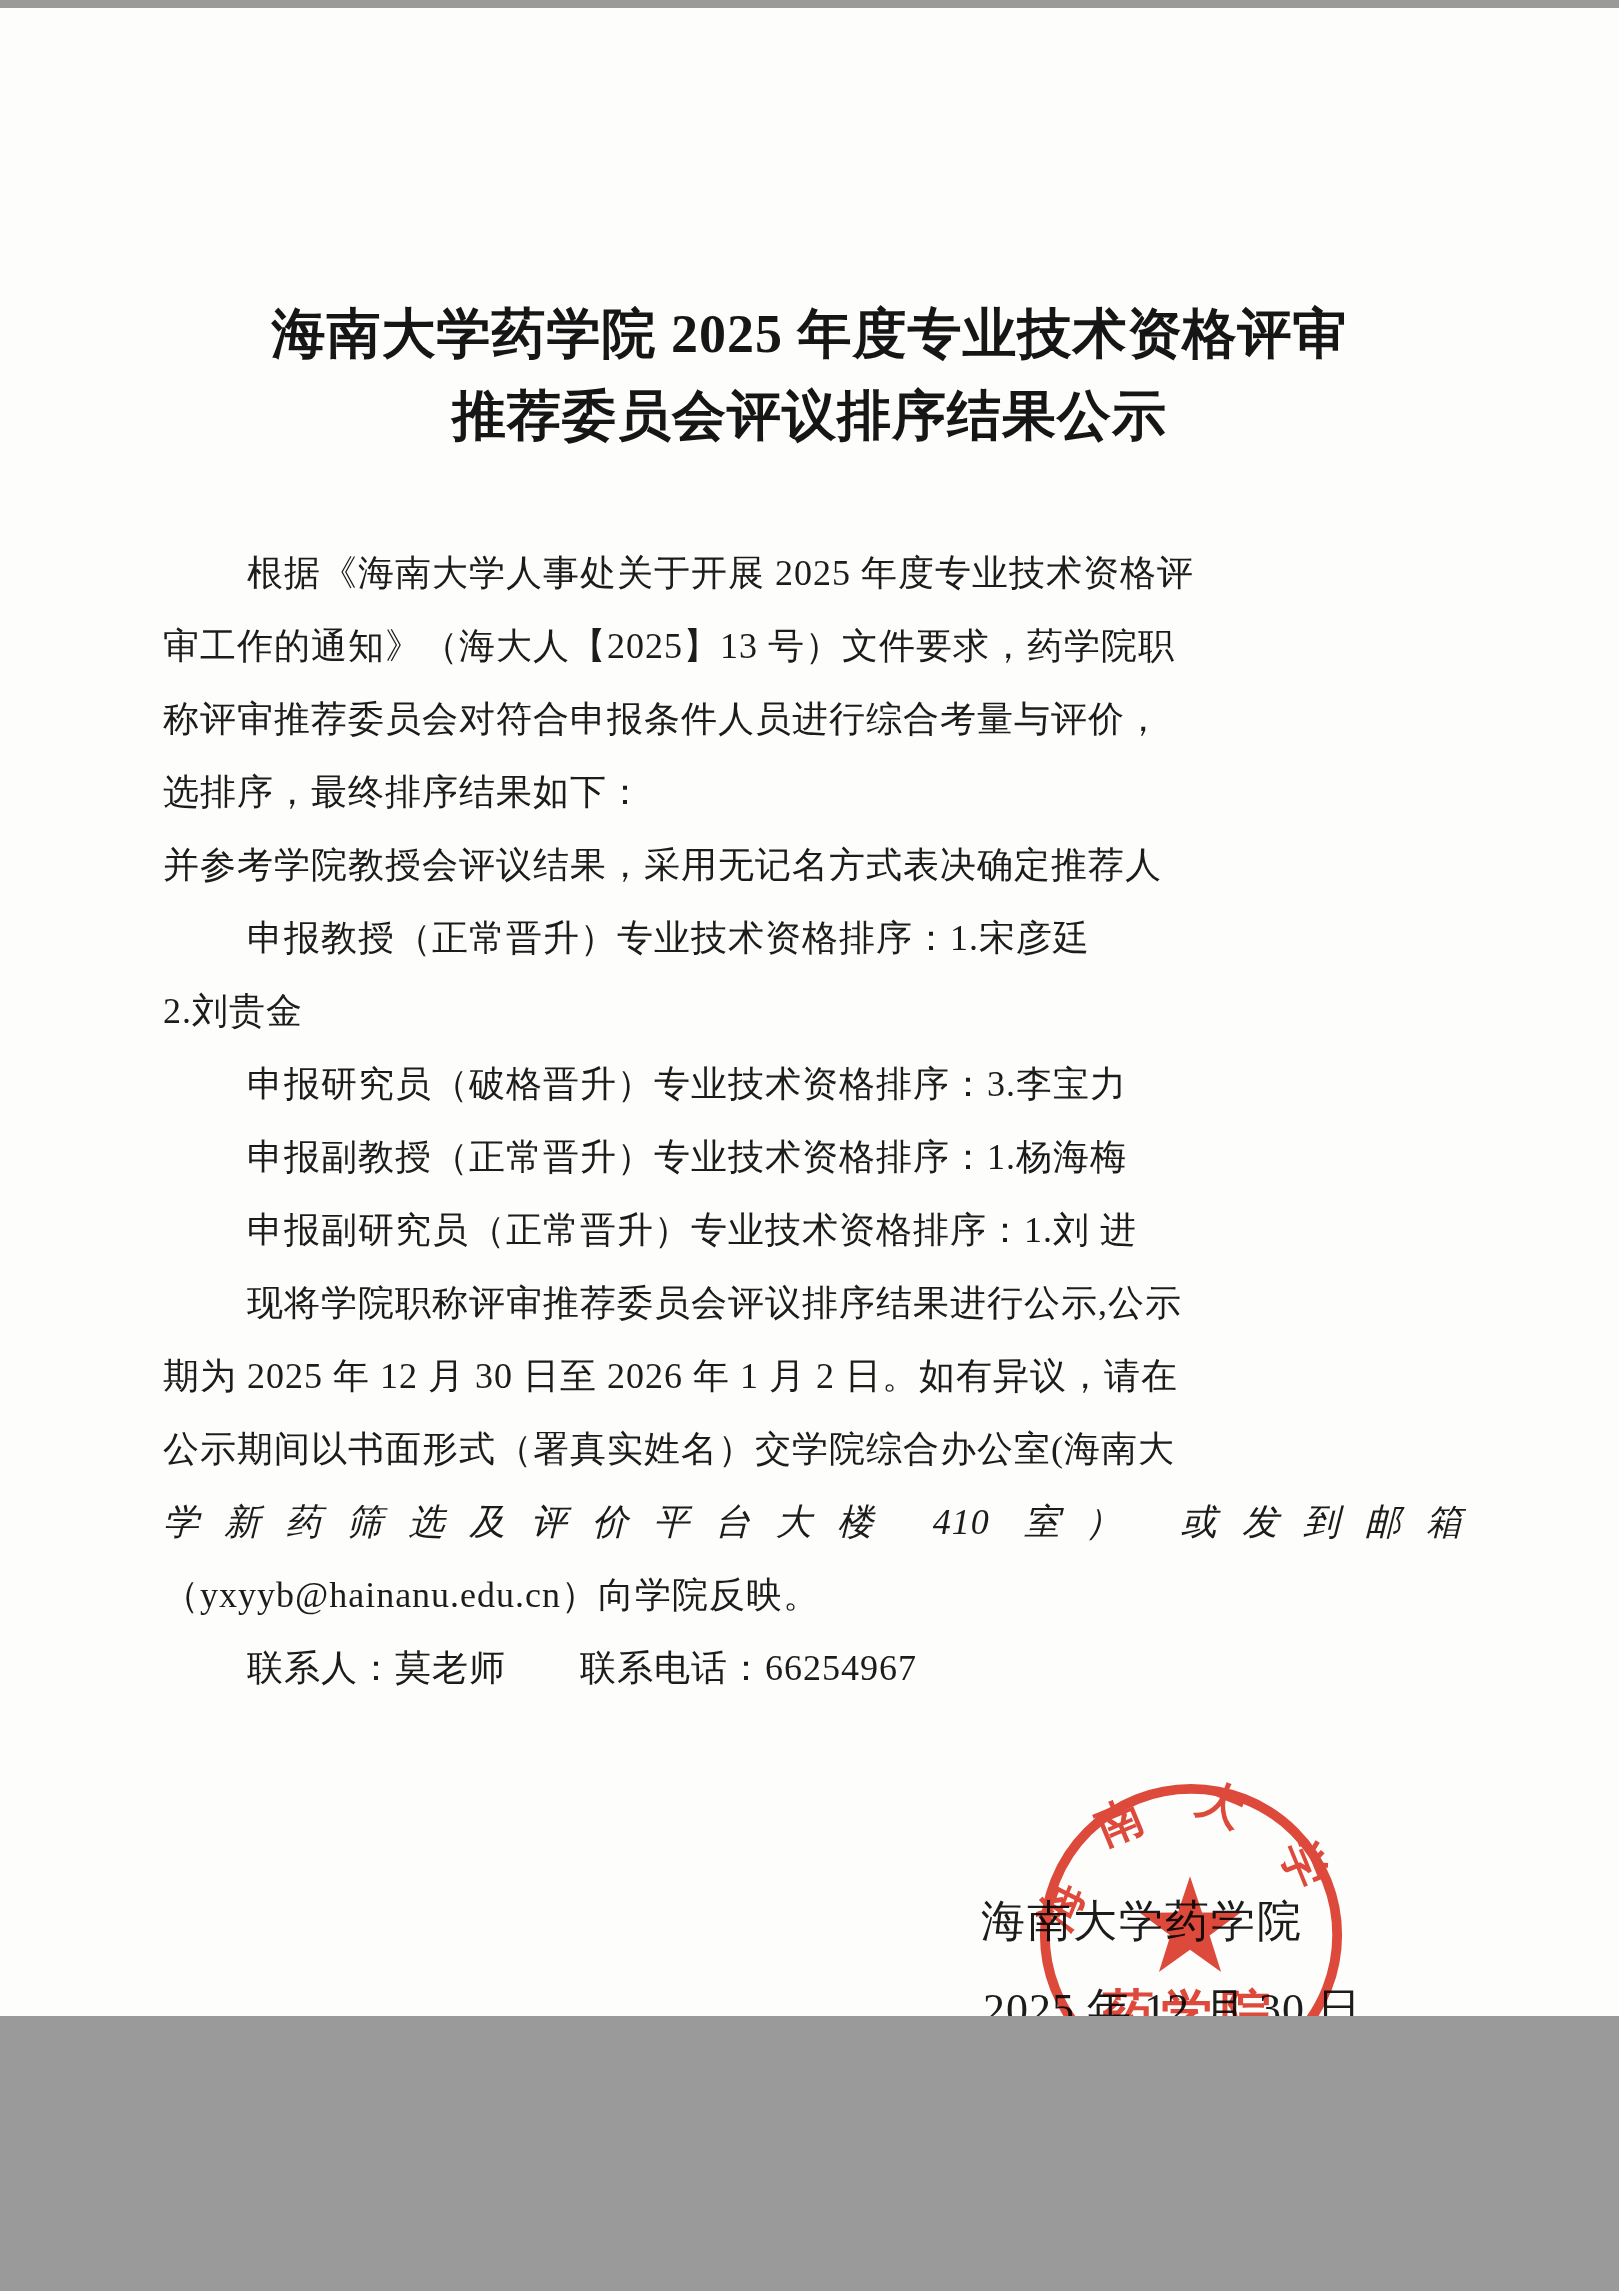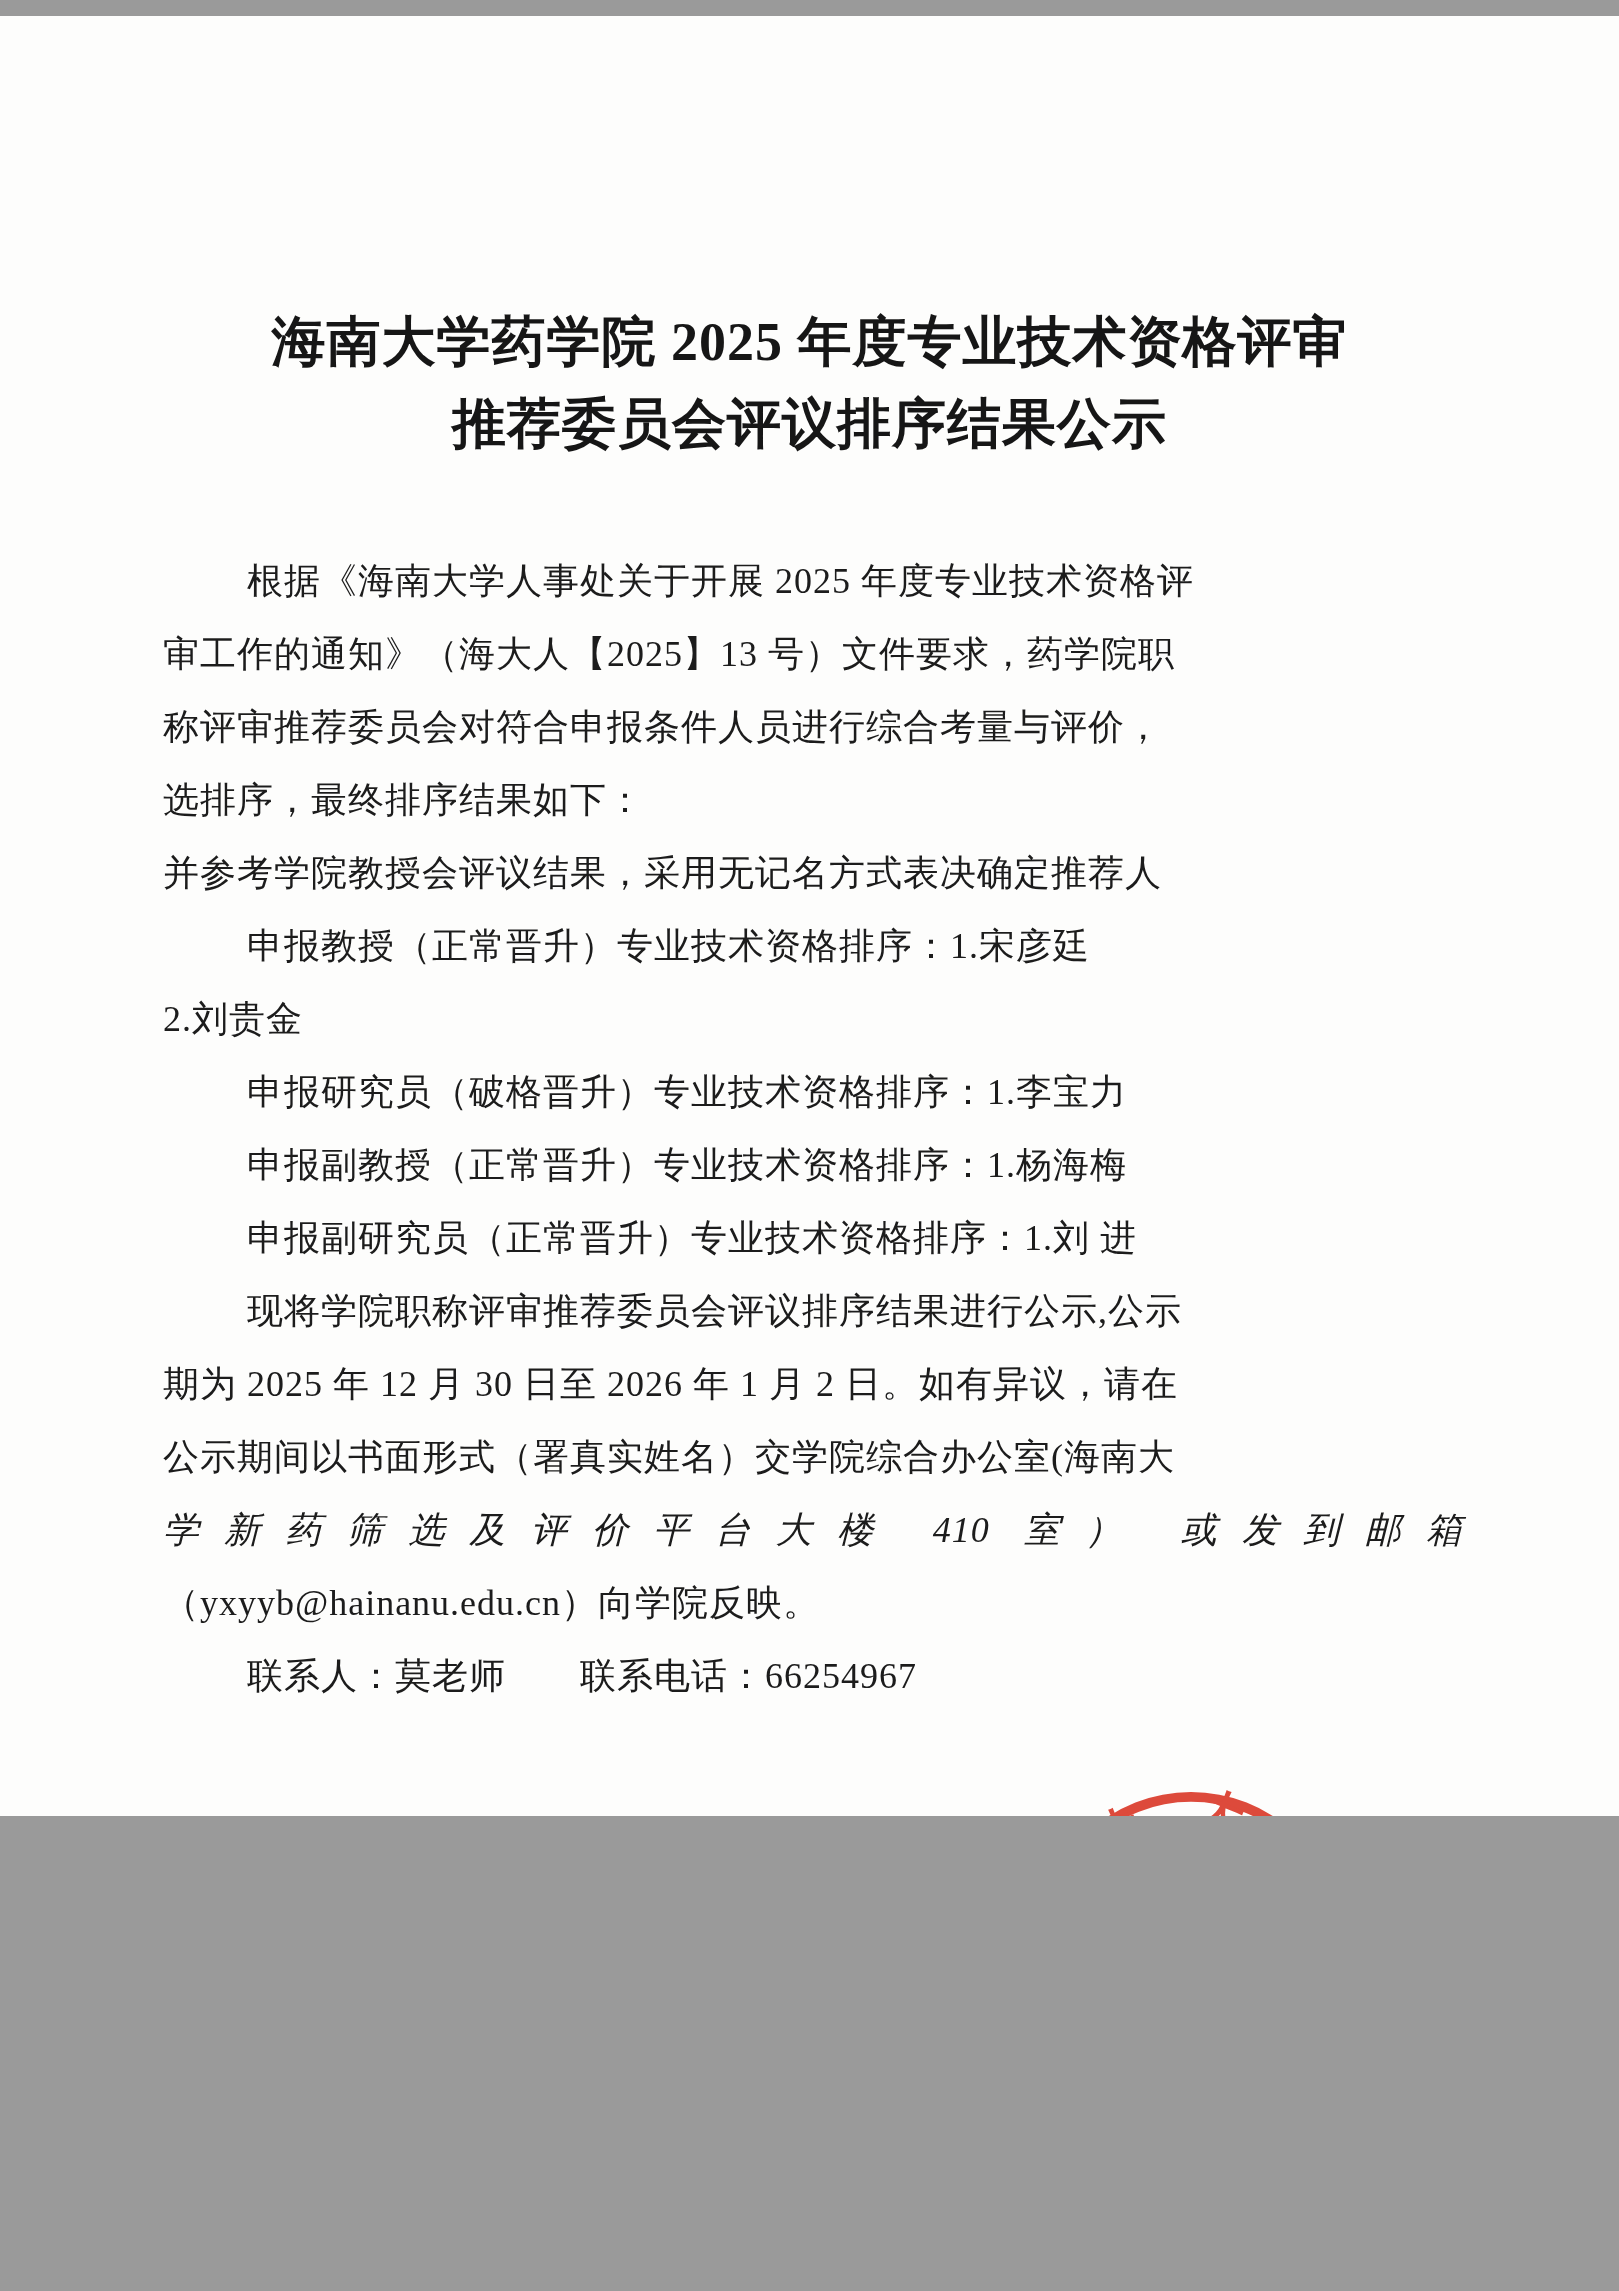--- a/index.html
+++ b/index.html
@@ -1,19 +1,19 @@
 <!DOCTYPE html>
 <html><head>
 <meta charset="utf-8">
 <style>
   html,body{margin:0;padding:0;background:#9a9a9a;}
   .page{
     position:relative;
-    width:1619px;height:1800px;
-    margin:16px auto;
+    width:1619px;height:2008px;
+    margin:8px auto;
     background:#fdfdfc;
     overflow:hidden;
     font-family:"Liberation Serif", serif;
     color:#1c1c1c;
   }
   .title{
     position:absolute;left:0;width:100%;
     margin:0;text-align:center;
     font-size:54px;font-weight:700;color:#161616;
     letter-spacing:1px;
@@ -77,21 +77,21 @@
   <h1 class="title l2">推荐委员会评议排序结果公示</h1>
 
   <div class="body-text">
       <p class="line indent">根据《海南大学人事处关于开展 2025 年度专业技术资格评</p>
       <p class="line">审工作的通知》（海大人【2025】13 号）文件要求，药学院职</p>
       <p class="line">称评审推荐委员会对符合申报条件人员进行综合考量与评价，</p>
       <p class="line">选排序，最终排序结果如下：</p>
       <p class="line">并参考学院教授会评议结果，采用无记名方式表决确定推荐人</p>
       <p class="line indent">申报教授（正常晋升）专业技术资格排序：1.宋彦廷</p>
       <p class="line">2.刘贵金</p>
-      <p class="line indent">申报研究员（破格晋升）专业技术资格排序：1.李宝力</p>
+      <p class="line indent">申报研究员（破格晋升）专业技术资格排序：3.李宝力</p>
       <p class="line indent">申报副教授（正常晋升）专业技术资格排序：1.杨海梅</p>
       <p class="line indent">申报副研究员（正常晋升）专业技术资格排序：1.刘 进</p>
       <p class="line indent">现将学院职称评审推荐委员会评议排序结果进行公示,公示</p>
       <p class="line">期为 2025 年 12 月 30 日至 2026 年 1 月 2 日。如有异议，请在</p>
       <p class="line">公示期间以书面形式（署真实姓名）交学院综合办公室(海南大</p>
       <p class="line stretch">学新药筛选及评价平台大楼 410 室） 或发到邮箱</p>
       <p class="line">（yxyyb@hainanu.edu.cn）向学院反映。</p>
       <p class="line indent">联系人：莫老师　　联系电话：66254967</p>
     </div>
 

